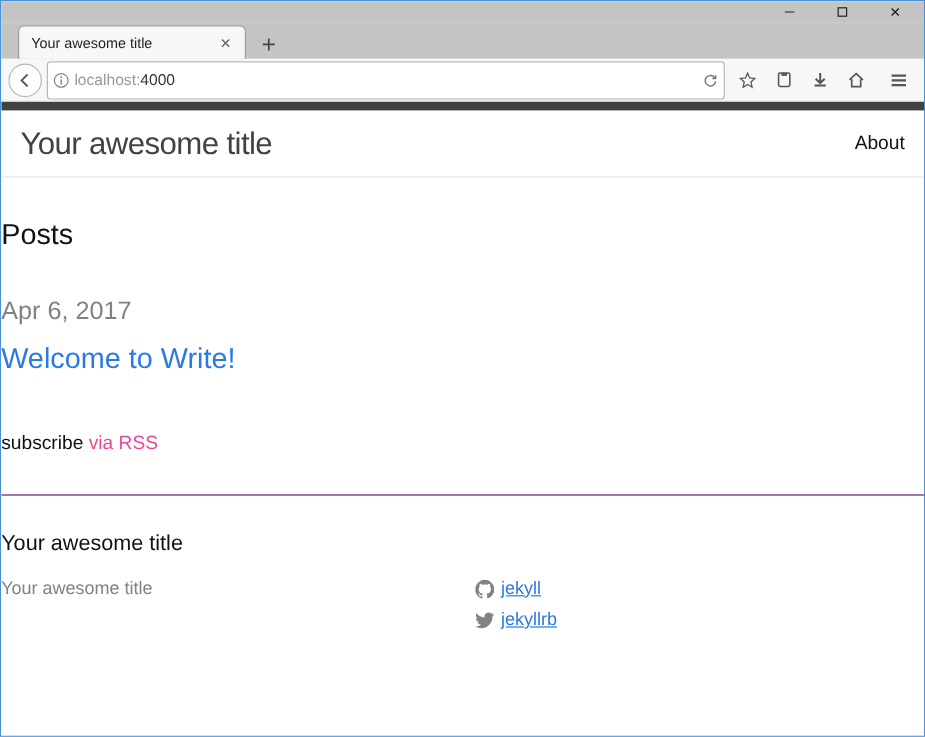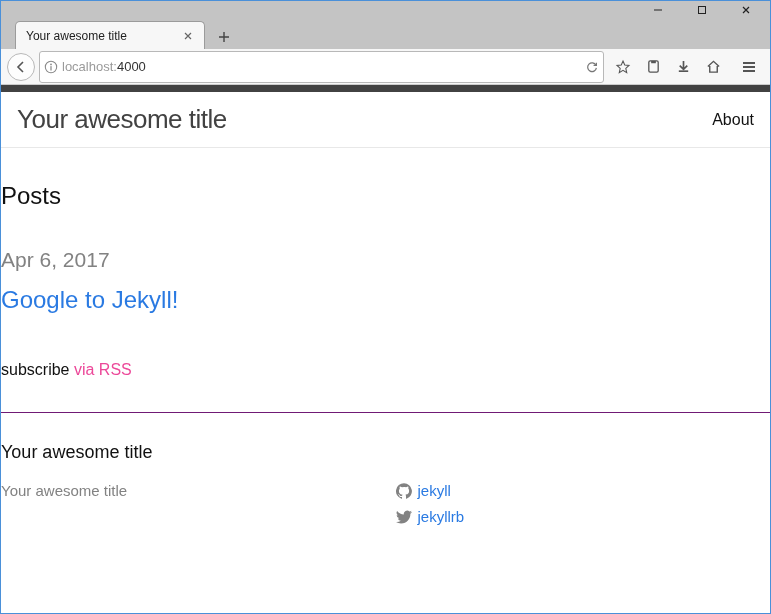--- a/index.html
+++ b/index.html
@@ -136,21 +136,21 @@
   .post-link { color:#2a7ae2; font-size:24px; text-decoration:none; display:inline-block; margin-bottom:30px;}
   .rss-line { font-size:16px; color:#111; margin:10px 0 0;}
   .rss-line a { color:#ec4899; text-decoration:none;}
 
   .site-footer { padding:26px 0 20px; }
   .footer-heading { font-size:18px; font-weight:400; margin:0 0 14px;}
   .footer-cols { display:flex; gap:20px; }
   .footer-col { flex:1; font-size:15px; color:#828282; }
   .footer-col a { color:#2a7ae2; text-decoration:none; }
   .social { display:flex; align-items:center; gap:6px; color:#828282; margin-bottom:4px;}
-  .social a { color:#2a7ae2; }
+  .social a { color:#2a7ae2;text-decoration:underline; }
   .svg-ico { width:16px; height:16px; fill:#828282; }
   .footer-desc { margin-top:16px; color:#828282; font-size:15px; line-height:1.55;}
 </style>
 </head>
 <body>
 
 <div class="titlebar">
   <div class="win-btn">
     <svg width="10" height="10" viewBox="0 0 10 10">
         <path d="M1 5 H9" stroke="#222" stroke-width="1"></path>
@@ -250,21 +250,21 @@
         <a class="site-title">Your awesome title</a>
         <nav class="site-nav">
           <a>About</a>
         </nav>
       </header>
 
       <main class="wrapper page-content">
         <h2 class="post-list-heading">Posts</h2>
 
         <p class="post-meta">Apr 6, 2017</p>
-        <a class="post-link">Google to Jekyll!</a>
+        <a class="post-link">Welcome to Write!</a>
 
         <p class="rss-line">
           <span>subscribe </span><a>via RSS</a>
         </p>
       </main>
 
       <footer class="wrapper site-footer">
         <h2 class="footer-heading">Your awesome title</h2>
         <div class="footer-cols">
           <div class="footer-col">

